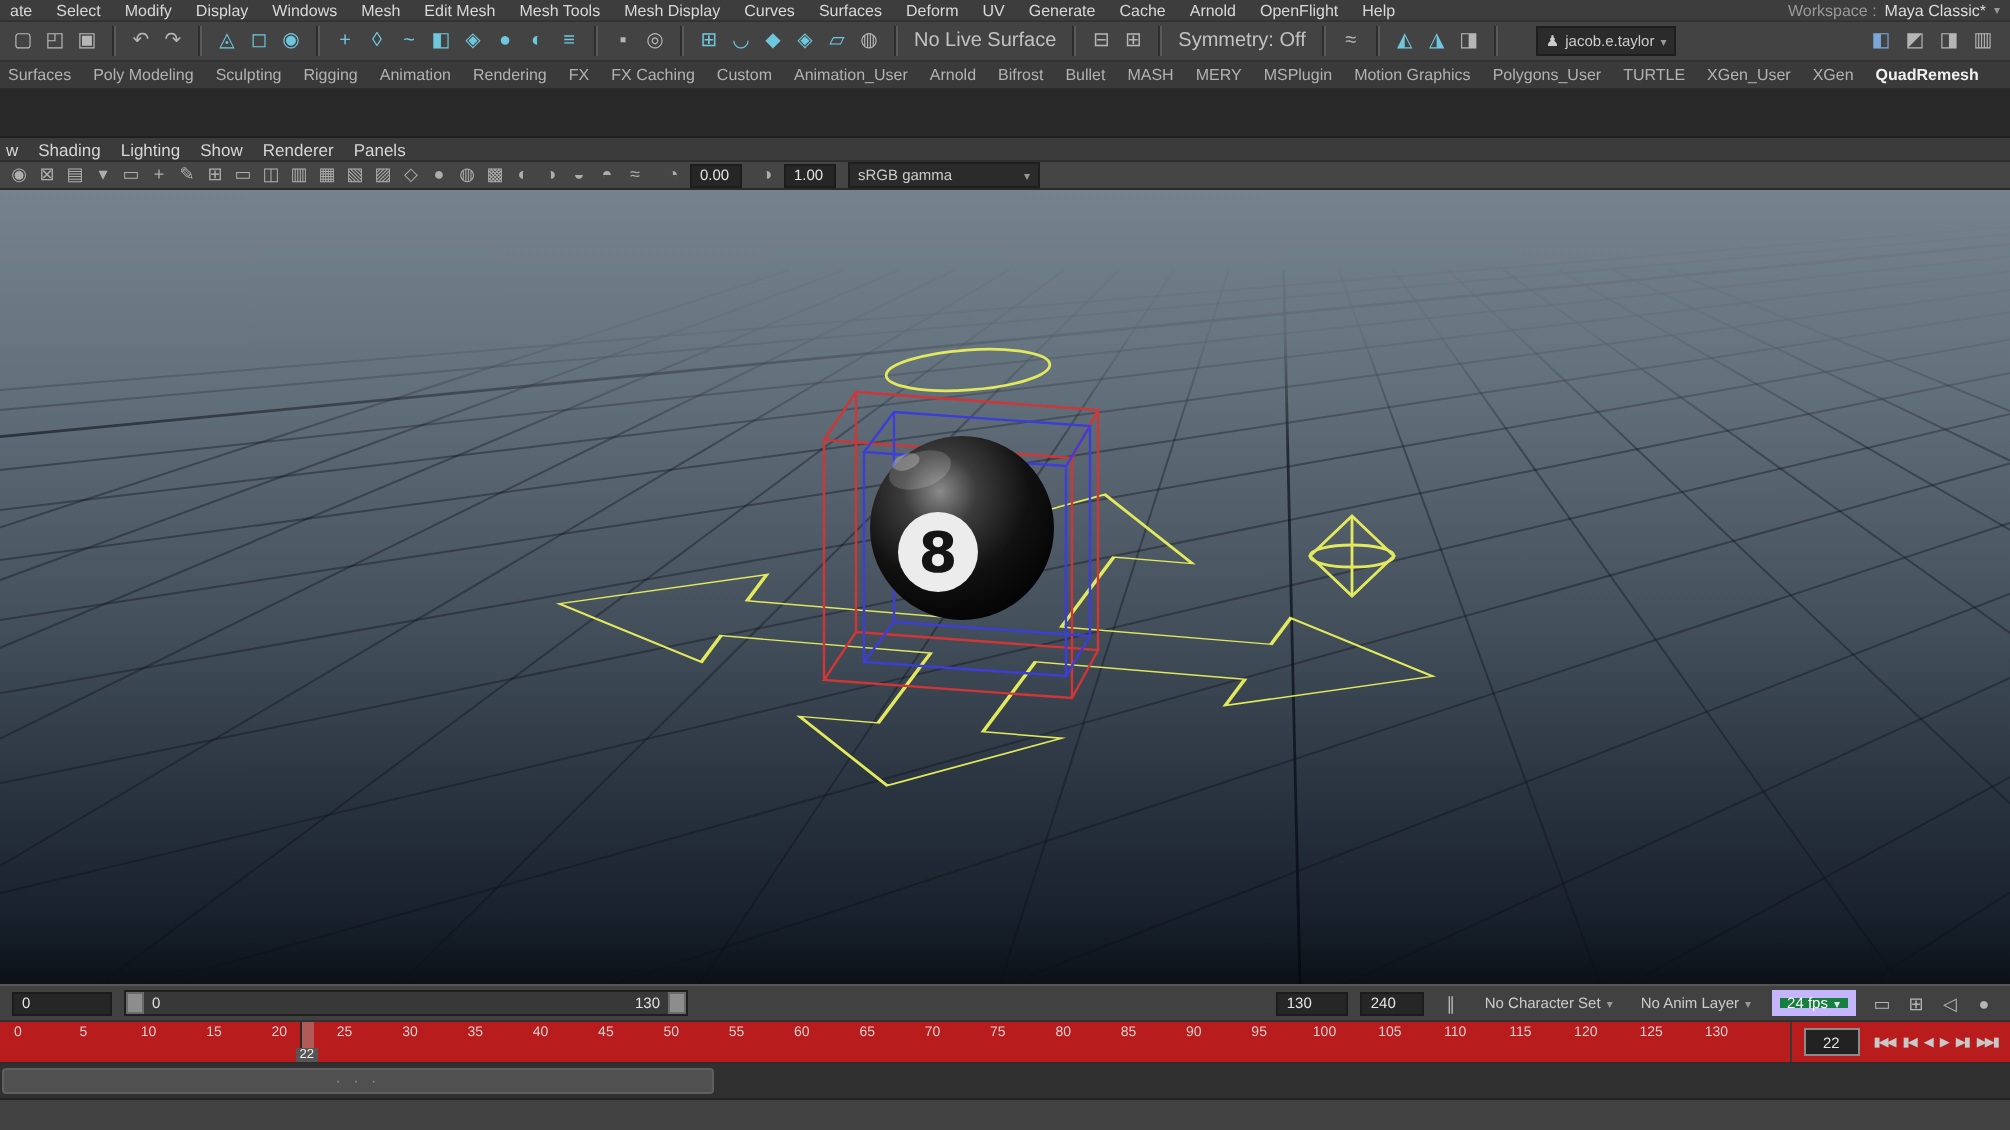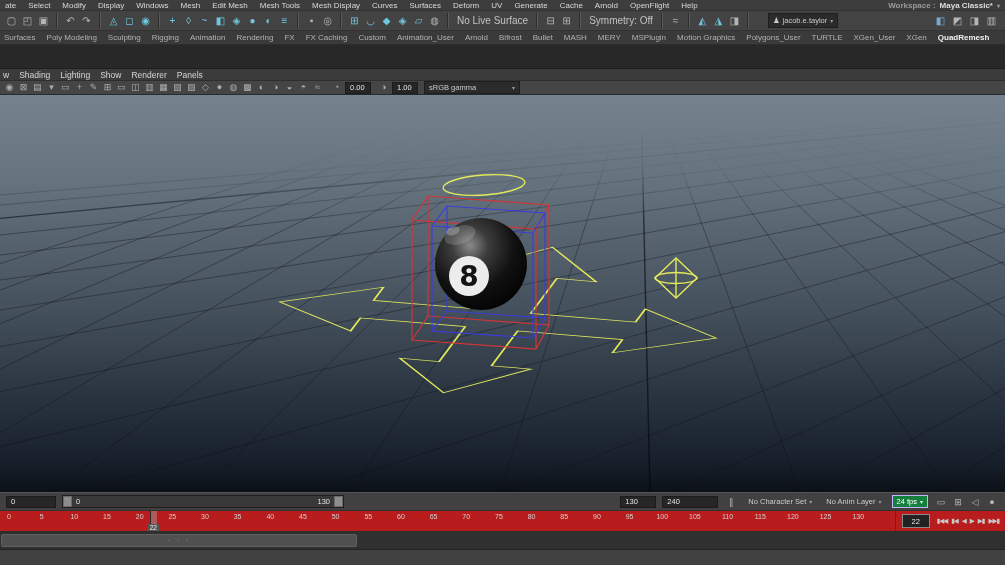--- a/index.html
+++ b/index.html
@@ -5,21 +5,21 @@
   *{margin:0;padding:0;box-sizing:border-box;}
   html,body{width:1005px;height:565px;overflow:hidden;background:#111;}
   .app{width:1005px;height:565px;display:flex;flex-direction:column;
        font-family:"Liberation Sans",sans-serif;color:#ccc;background:#414141;}
   .row{display:flex;align-items:center;flex-shrink:0;}
 
   
   .menubar{height:11px;background:#3d3d3d;font-size:8px;padding:0 5px;border-bottom:1px solid #333;}
   .menu-items{display:flex;gap:12px;white-space:nowrap;align-items:center;}
   .menu-item{color:#d8d8d8;cursor:default;}
-  .workspace{margin-left:auto;display:flex;gap:4px;align-items:center;font-weight:bold;}
+  .workspace{margin-left:auto;display:flex;gap:4px;align-items:center;}
   .ws-label{color:#999;}
   .ws-value{color:#ddd;text-align:right;}
   .caret{font-size:6px;color:#999;}
 
   
   .statusline{height:20px;background:#434343;border-bottom:1px solid #323232;padding:0 4px;gap:1px;}
   .sl-left{display:flex;align-items:center;gap:1px;min-width:0;overflow:hidden;}
   .sl-icon{width:15px;height:15px;line-height:15px;text-align:center;font-size:10px;color:#b5b5b5;border-radius:2px;}
   .sl-div{width:2px;height:15px;margin:0 4px;background:#2d2d2d;border-right:1px solid #5a5a5a;}
   .sl-text{font-size:10px;color:#c2c2c2;margin:0 3px;white-space:nowrap;}
@@ -60,21 +60,21 @@
   .wire-blue{stroke:#3d3dd8;fill:none;stroke-width:1.2;}
 
   
   .range-row{height:19px;background:#414141;border-top:1px solid #555;border-bottom:1px solid #313131;padding:0 6px;gap:6px;}
   .range-slider{display:flex;align-items:center;width:282px;height:13px;background:#383838;border:1px solid #1f1f1f;}
   .rs-handle{width:9px;height:11px;background:#8d8d8d;border:1px solid #6a6a6a;}
   .rs-label{font-size:7.5px;color:#e2e2e2;padding:0 4px;}
   .rs-mid{flex:1;}
   .rr-gap{flex:1;}
   .rr-icon{width:14px;height:14px;line-height:14px;text-align:center;font-size:9px;color:#b5b5b5;}
-  .fps{background:#15803d;border:1px solid #c4b5fd;color:#fff;}
+  .fps{background:#15803d;border:4px solid #c4b5fd;color:#fff;}
   .range-tail{display:flex;gap:3px;align-items:center;}
 
   
   .timeline-row{height:21px;background:#b91c1c;border-bottom:1px solid #2e2e2e;padding:0 3px;}
   .timeline-ruler{position:relative;flex:1;height:100%;margin-right:6px;border-right:1px solid #383838;}
   .tl-num{position:absolute;top:2px;transform:translateX(-50%);font-size:7px;color:#d2d2d2;}
   .tl-marker{position:absolute;top:0;width:7px;height:13px;background:rgba(165,165,165,.45);border-left:1px solid #2a2a2a;}
   .tl-marker-label{position:absolute;top:13px;left:-3px;font-size:6.5px;line-height:7px;color:#f0f0f0;background:#565656;padding:0 2px;}
   .ct-field{border:1px solid #8a8a8a;background:#222;min-width:28px;justify-content:center;height:14px;}
   .transport{display:flex;gap:2px;align-items:center;margin-left:6px;margin-right:2px;}
@@ -340,21 +340,21 @@
     <span class="num-field" style="width:50px">0</span>
     <div class="range-slider">
       <span class="rs-handle"></span>
       <span class="rs-label">0</span>
       <span class="rs-mid"></span>
       <span class="rs-label">130</span>
       <span class="rs-handle"></span>
     </div>
     <div class="rr-gap"></div>
     <span class="num-field" style="width:36px">130</span>
-    <span class="num-field" style="width:56px">240</span>
+    <span class="num-field" style="width:32px">240</span>
     <span class="rr-icon tint-green">∥</span>
     <div class="dd" style="background:transparent;border:none">
       <span>No Character Set</span>
       <span class="caret">▾</span>
     </div>
     <div class="dd" style="background:transparent;border:none">
       <span>No Anim Layer</span>
       <span class="caret">▾</span>
     </div>
     <div class="dd fps">

